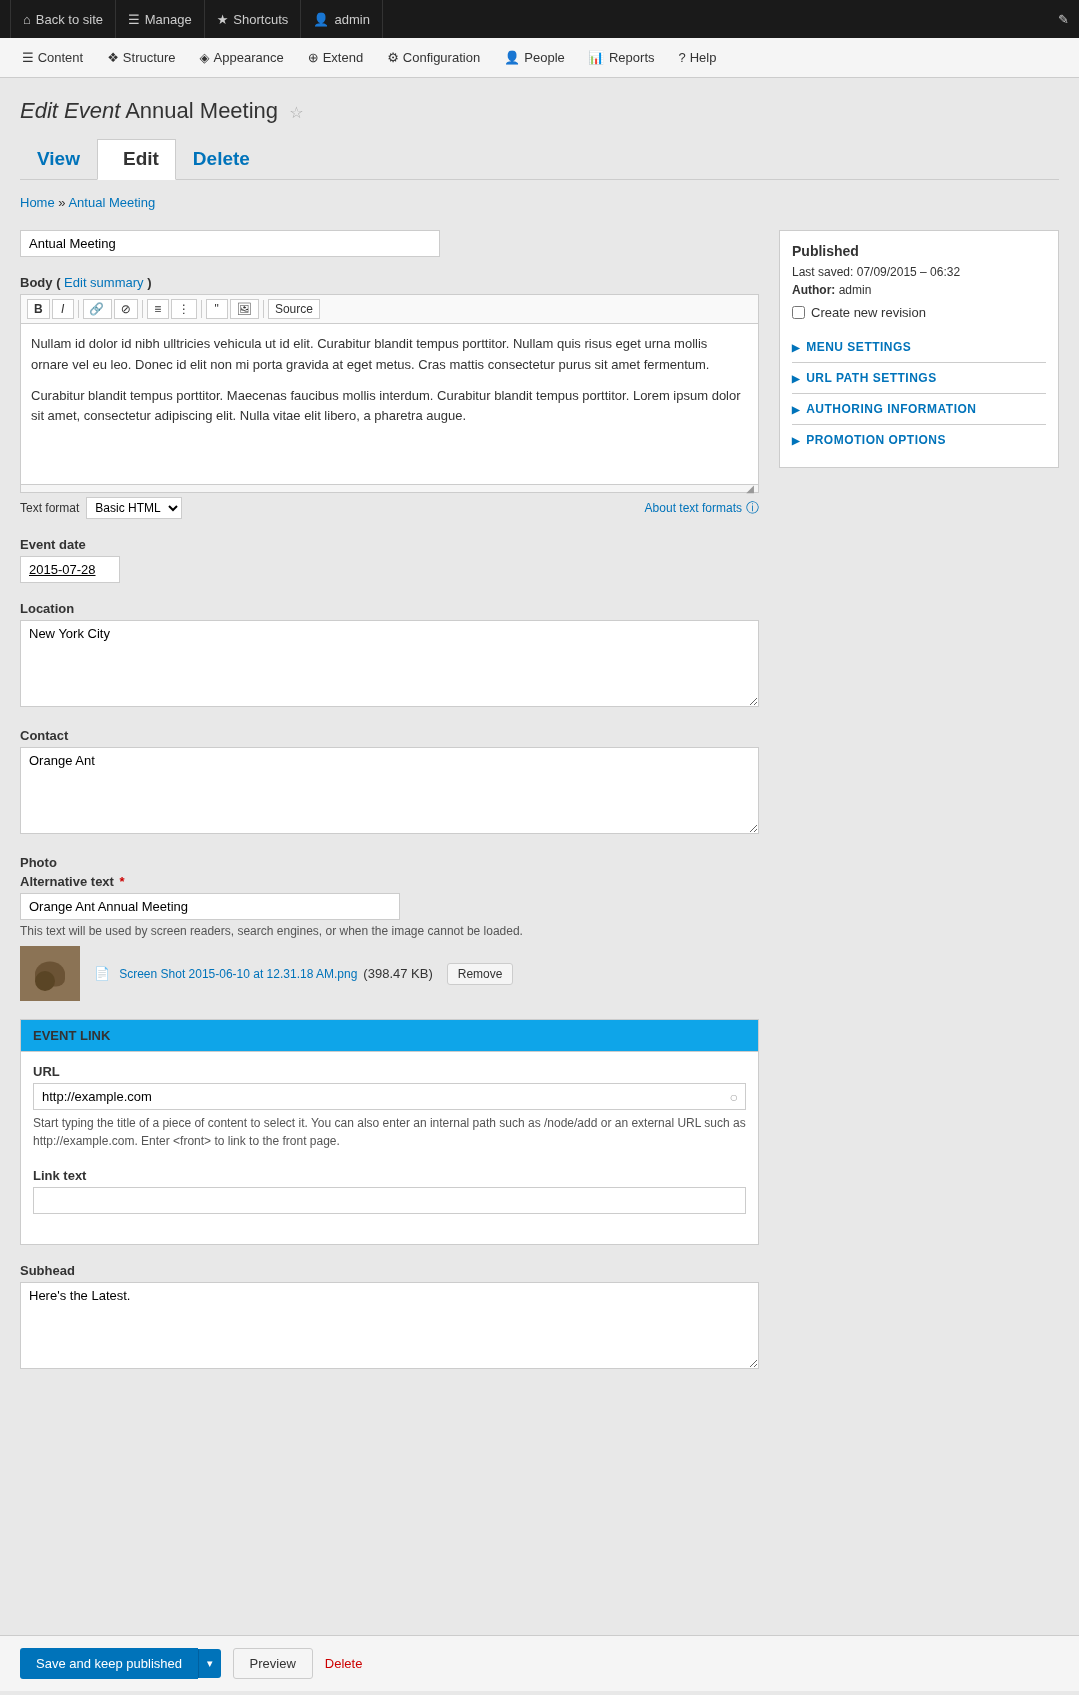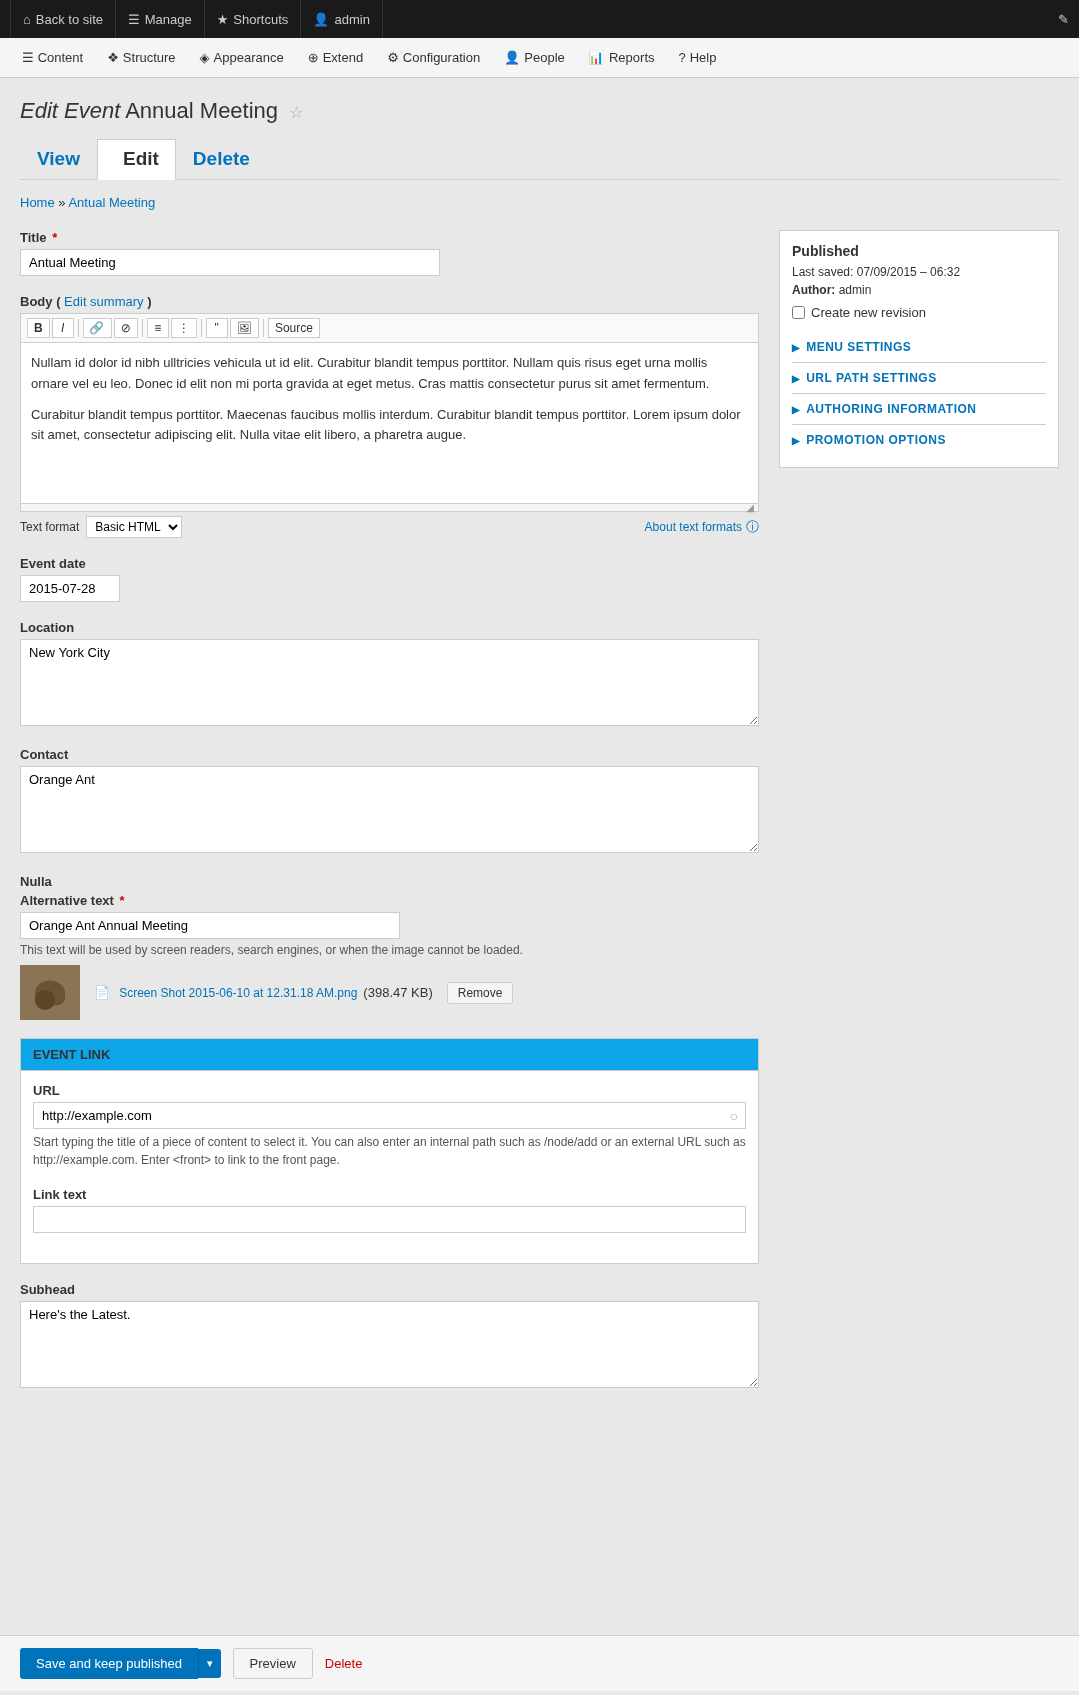--- a/index.html
+++ b/index.html
@@ -124,21 +124,21 @@
 
     input[type="text"], input[type="date"] {
       border: 1px solid #ccc;
       padding: 5px 8px;
       font-size: 13px;
       width: 100%;
       background: #fff;
     }
 
     .title-input { max-width: 420px; }
-    .date-input { max-width: 100px; }
+    .date-input { max-width: 100px; text-decoration: underline; }
 
     textarea {
       border: 1px solid #ccc;
       padding: 5px 8px;
       font-size: 13px;
       width: 100%;
       background: #fff;
       resize: vertical;
       font-family: Arial, sans-serif;
     }
@@ -431,24 +431,20 @@
     <a href="#">Home</a>
     <span> » </span>
     <a href="#">Antual Meeting</a>
   </div>
 
   <div class="main-layout">
 
     <div class="left-col">
 
       <div class="field-group">
-        <label class="field-label">
-          <span>Title</span>
-          <span class="required">*</span>
-        </label>
         <input type="text" class="title-input" value="Antual Meeting" style="">
       </div>
 
       <div class="field-group">
         <label class="field-label">
           <span>Body</span>
           <span> (</span>
           <a href="#" class="field-link">Edit summary</a>
           <span>)</span>
         </label>
@@ -501,21 +497,21 @@
         <label class="field-label">Location</label>
         <textarea rows="5" style="">New York City</textarea>
       </div>
 
       <div class="field-group">
         <label class="field-label">Contact</label>
         <textarea rows="5" style="">Orange Ant</textarea>
       </div>
 
       <div class="field-group">
-        <label class="field-label">Nulla</label>
+        <label class="field-label">Photo</label>
 
         <div style="margin-bottom:8px;">
           <label class="field-label">
             <span>Alternative text</span>
             <span class="required">*</span>
           </label>
           <input type="text" style="max-width: 380px;" value="Orange Ant Annual Meeting">
           <div class="alt-text-help">This text will be used by screen readers, search engines, or when the image cannot be loaded.</div>
         </div>
 

